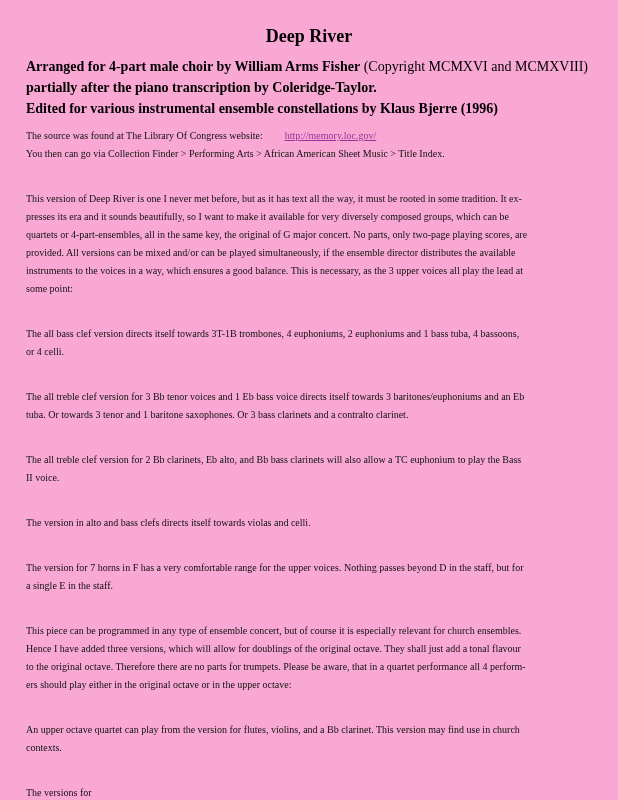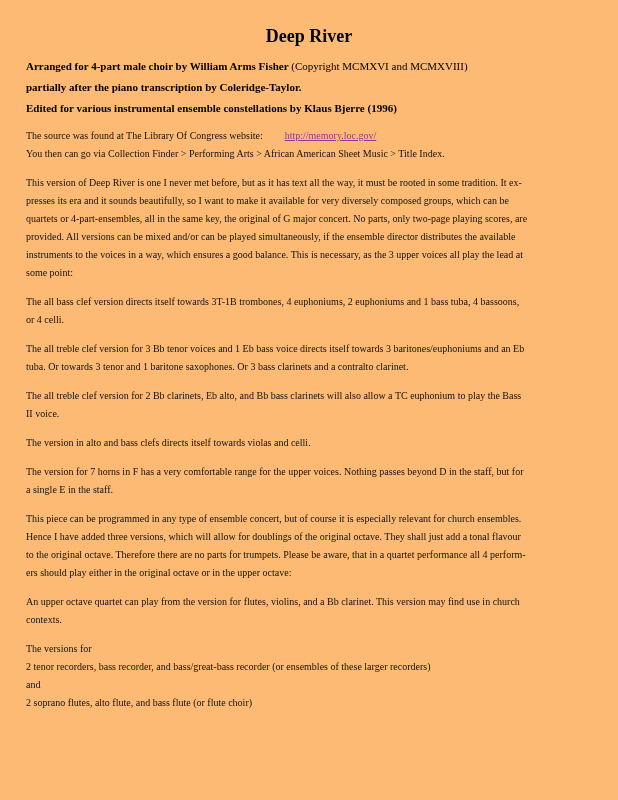--- a/index.html
+++ b/index.html
@@ -9,60 +9,60 @@
     background: #ffffff;
     color: #111111;
     font-family: "Liberation Serif", "DejaVu Serif", serif;
     overflow: hidden;
   }
   .page {
     width: 618px;
     height: 800px;
     box-sizing: border-box;
     padding-top: 24px;
-    background: #fdba74;
+    background: #f9a8d4;
   }
   header { width: 100%; text-align: center; }
   .doc-title {
     font-size: 18px;
     line-height: 24px;
     font-weight: bold;
     color: #000000;
   }
   .doc-subtitle {
     font-size: 13px;
     line-height: 20px;
     font-weight: bold;
     color: #000000;
   }
   .content {
     padding-left: 26px;
     padding-right: 10px;
   }
   .credits {
     margin-top: 8px;
-    font-size: 11px;
+    font-size: 14px;
     line-height: 21px;
     color: #000000;
   }
   .credit-line .b { font-weight: bold; }
   .credit-line .n { font-weight: normal; }
   .source-block {
     margin-top: 8px;
     font-size: 10px;
     line-height: 18px;
   }
   .tab-gap { display: inline-block; width: 22px; }
   a.doc-link {
     color: #993399;
     text-decoration: underline;
     cursor: pointer;
   }
   .para {
-    margin-top: 11px;
+    margin-top: 27px;
     font-size: 10px;
     line-height: 18px;
     white-space: pre-line;
   }
 </style>
 </head>
 <body>
 
 <div class="page">
 

